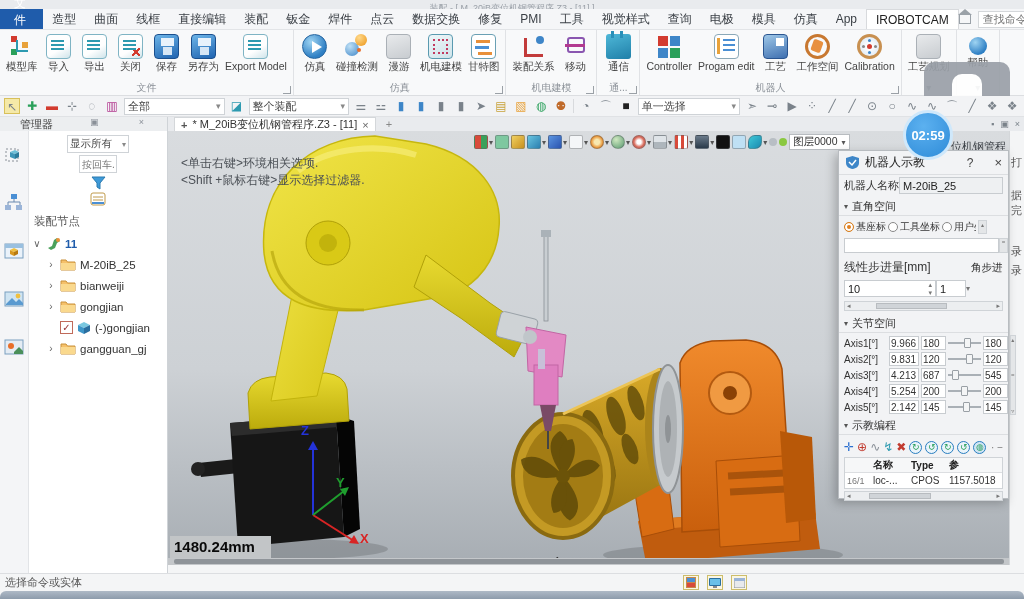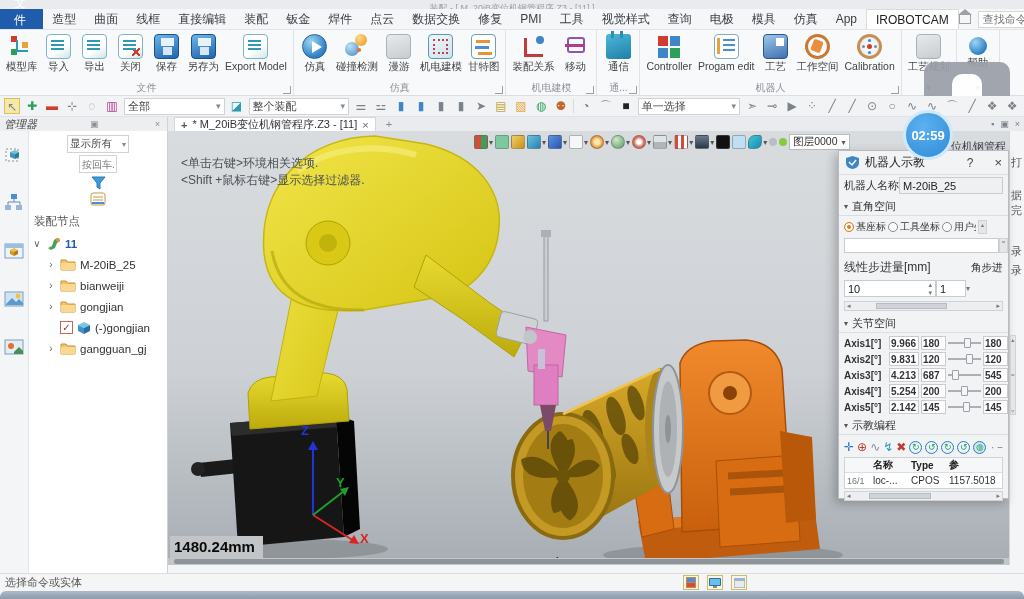--- a/index.html
+++ b/index.html
@@ -86,21 +86,21 @@
   
   #tabrow{position:absolute;left:168px;top:117px;width:856px;height:14px;background:#e9ebee;display:flex;align-items:center;}
   #doc-tab{background:#fff;border:1px solid #d4d7da;border-bottom:none;height:14px;display:flex;align-items:center;padding:0 6px;gap:5px;font-size:11px;color:#333;margin-left:6px;}
   #doc-tab .tplus{color:#555;font-weight:bold;}
   #doc-tab .tclose{color:#666;}
   .tab-new{color:#888;margin-left:10px;font-size:11px;}
   .mdi-ctrl{margin-left:auto;display:flex;gap:6px;padding-right:4px;color:#7a828a;font-size:9px;}
 
   
   #leftpanel{position:absolute;left:0;top:117px;width:168px;height:456px;background:#fff;border-right:1px solid #cfd3d7;}
-  #mgr-head{height:14px;background:#eceef0;display:flex;align-items:center;padding:0 4px;font-size:11px;color:#444;font-style:italic;}
+  #mgr-head{height:14px;background:#eceef0;display:flex;padding:0 20px;font-size:11px;color:#444;}
   #mgr-head .mh-ic{margin-left:auto;color:#8a9098;font-size:9px;padding:0 3px;}
   #strip{position:absolute;left:0;top:14px;width:29px;bottom:0;background:#f4f5f7;border-right:1px solid #e2e4e7;display:flex;flex-direction:column;align-items:center;padding-top:14px;gap:28px;}
   .strip-ic{width:20px;height:20px;}
   #mgr-body{position:absolute;left:29px;top:14px;right:0;bottom:0;padding:4px 3px;}
   #filter-row{display:flex;gap:2px;align-items:center;flex-direction:column;}
   #show-all{width:62px;height:18px;border:1px solid #cfd3d7;background:#fff;font-size:10.5px;display:flex;align-items:center;padding:0 2px;color:#444;}
   #show-all .car{margin-left:auto;color:#888;font-size:8px;}
   #filter-input{width:38px;height:18px;border:1px solid #cfd3d7;font-size:10px;padding:0 2px;color:#999;outline:none;font-family:inherit;}
   #node-head{margin:8px 0 4px 2px;font-size:11.5px;color:#555;}
   .trow{display:flex;align-items:center;height:21px;gap:4px;font-size:11.5px;color:#333;}
@@ -112,21 +112,21 @@
   #viewport{position:absolute;left:168px;top:131px;width:856px;height:434px;overflow:hidden;background:linear-gradient(#d9dcdf 0%,#cdd1d5 55%,#a7adb3 100%);}
   #scene{position:absolute;inset:0;}
   #hints{position:absolute;left:13px;top:24px;font-size:12px;color:#4a4f55;line-height:17px;}
   #vtoolbar{position:absolute;left:306px;top:2px;display:flex;align-items:center;gap:2px;height:18px;}
   .vti{display:flex;align-items:center;gap:1px;}
   .vti .car{font-size:8px;color:#555;}
   .vic{width:14px;height:14px;border-radius:2px;border:1px solid rgba(90,95,100,.45);}
   #layer-drop{background:#fff;border:1px solid #b8bcc0;height:16px;display:flex;align-items:center;font-size:10.5px;padding:0 3px;gap:4px;color:#333;}
   .bulb{width:8px;height:8px;border-radius:50%;}
   #bg-title{position:absolute;right:18px;top:8px;font-size:11px;color:#3a3f45;}
-  #measure{position:absolute;left:2px;bottom:7px;background:#c2c5c7;color:#0a0a0a;font-size:15px;font-weight:bold;padding:2px 8px 3px 4px;}
+  #measure{position:absolute;left:2px;bottom:7px;background:#c2c5c7;color:#0a0a0a;font-size:15px;font-weight:bold;padding:2px 16px 3px 4px;}
   .axis-label{position:absolute;font-size:13px;font-weight:bold;}
   #vhscroll{position:absolute;left:0;bottom:0;width:856px;height:7px;background:#c4c7ca;}
   #vhscroll .thumb{position:absolute;left:6px;top:1px;width:830px;height:5px;background:#8f9499;border-radius:2px;}
   #cursor{position:absolute;left:388px;top:425px;}
 
   
   #timer{position:absolute;left:903px;top:110px;width:50px;height:50px;border-radius:50%;background:radial-gradient(circle at 40% 30%,#5cb1f0,#2e8bd8);border:3px solid #cfe8fb;color:#fff;font-size:13px;font-weight:bold;display:flex;align-items:center;justify-content:center;z-index:30;}
 
   
   #dialog{position:absolute;left:838px;top:150px;width:171px;height:349px;background:#f2f3f5;border:1px solid #b8bcc0;box-shadow:-3px 4px 10px rgba(0,0,0,.25);z-index:20;font-size:11px;}
@@ -815,21 +815,21 @@
       <span>◂</span>
         <div class="hthumb"></div>
         <span>▸</span>
     </div>
 
     <div class="dsection">
       <span class="tri">▾</span>
       <span>关节空间</span>
     </div>
 
-    <div style="display:flex;font-weight:bold;">
+    <div style="display:flex;">
       <div style="flex:1;">
         <div class="ax-row">
           <span class="ax-label">Axis1[°]</span>
           <div class="ax-val">
               <span>9.966</span>
             </div>
           <div class="ax-min">
               <span>180</span>
             </div>
           <div class="ax-slider">

